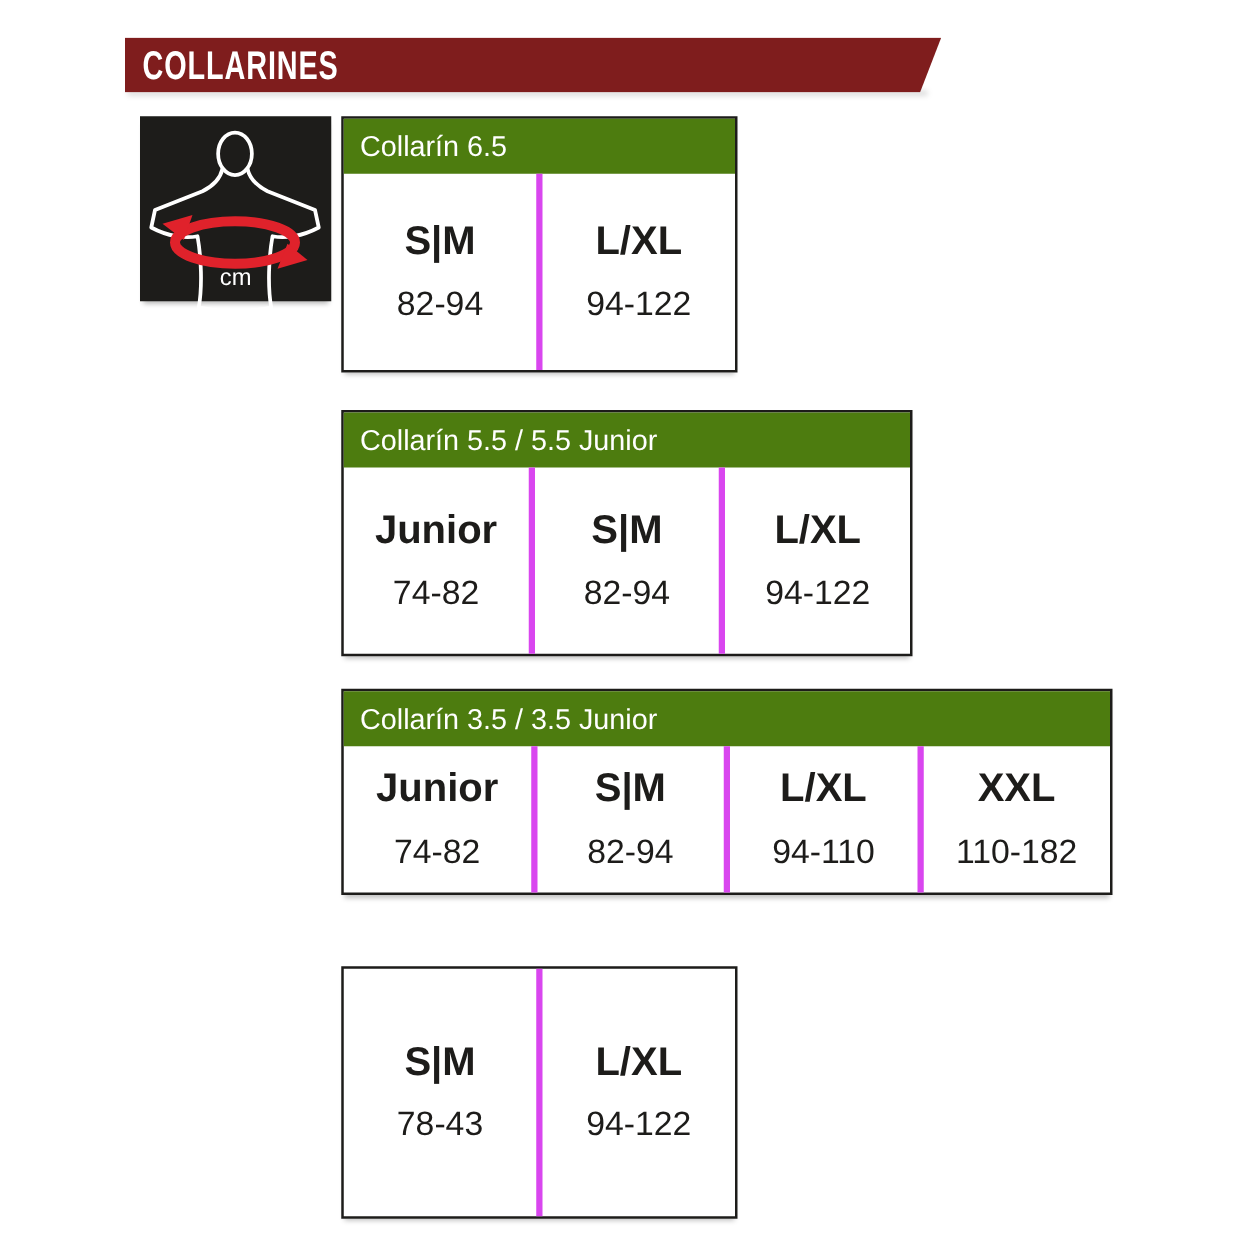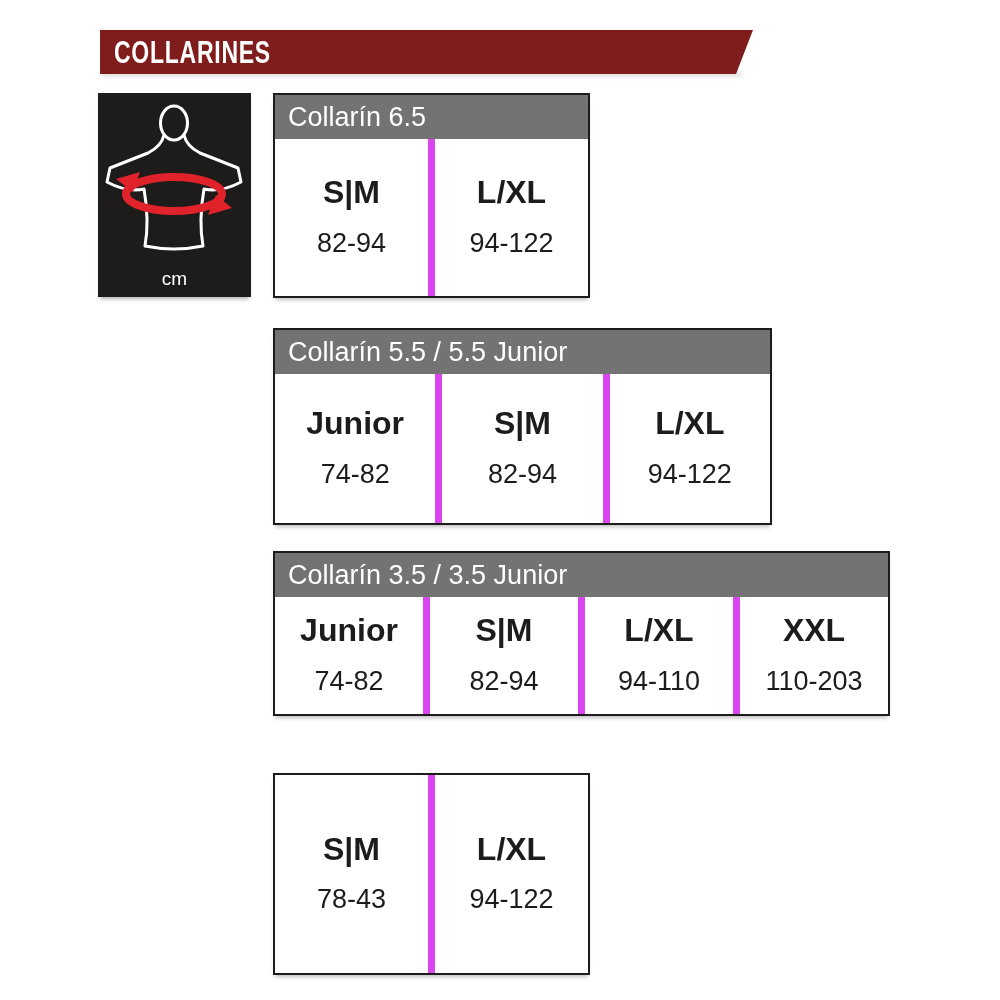--- a/index.html
+++ b/index.html
@@ -45,24 +45,24 @@
     letter-spacing: 1px;
     transform: scaleX(0.72);
     transform-origin: 0 50%;
     margin-left: 14px;
     white-space: nowrap;
   }
 
   
   #measure-box {
     position: absolute;
-    left: 98px;
+    left: 112px;
     top: 93px;
     width: 153px;
-    height: 204px;
+    height: 148px;
     background: #1d1c1a;
     box-shadow: 0 4px 4px -2px rgba(0,0,0,0.3);
   }
   #measure-box svg { display: block; }
   #measure-box .cm-label {
     position: absolute;
     bottom: 7px;
     left: 0;
     width: 100%;
     text-align: center;
@@ -75,54 +75,54 @@
     position: absolute;
     background: #ffffff;
     border: 2px solid #1d1c1a;
     box-sizing: border-box;
     display: flex;
     flex-direction: column;
     box-shadow: 0 4px 4px -2px rgba(0,0,0,0.25);
   }
   .size-table .thead {
     flex: 0 0 44px;
-    background: #737373;
+    background: #4d7c0f;
     color: #ffffff;
     display: flex;
     align-items: center;
     padding-left: 13px;
-    font-size: 27px;
+    font-size: 23px;
     font-weight: normal;
   }
   .size-table .tbody {
     flex: 1 1 auto;
     display: flex;
   }
   .size-table .cell {
     flex: 1 1 0;
     display: flex;
     flex-direction: column;
     justify-content: center;
     align-items: center;
-    border-left: 7px solid #d946ef;
+    border-left: 5px solid #d946ef;
     color: #1d1c1a;
   }
   .size-table .cell:first-child { border-left: none; }
   .size-table .size {
     font-weight: bold;
     font-size: 32px;
     line-height: 1.05;
   }
   .size-table .range {
     font-size: 27px;
     margin-top: 18px;
   }
 
   .table-0 { left: 273px; top: 93px;  width: 317px; height: 205px; }
-  .table-1 { left: 273px; top: 328px; width: 499px; height: 197px; }
+  .table-1 { left: 273px; top: 328px; width: 457px; height: 197px; }
   .table-2 { left: 273px; top: 551px; width: 617px; height: 165px; }
   .table-3 { left: 273px; top: 773px; width: 317px; height: 202px; }
 </style>
 </head>
 <body>
 
 <div id="page">
 
   <div id="banner-shadow"></div>
   <div id="banner">
@@ -202,21 +202,21 @@
           <div class="cell">
             <span class="size">S|M</span>
             <span class="range">82-94</span>
           </div>
           <div class="cell">
             <span class="size">L/XL</span>
             <span class="range">94-110</span>
           </div>
           <div class="cell">
             <span class="size">XXL</span>
-            <span class="range">110-203</span>
+            <span class="range">110-182</span>
           </div>
         </div>
       </div>
       <div class="size-table table-3">
         <div class="tbody">
           <div class="cell">
             <span class="size">S|M</span>
             <span class="range">78-43</span>
           </div>
           <div class="cell">

